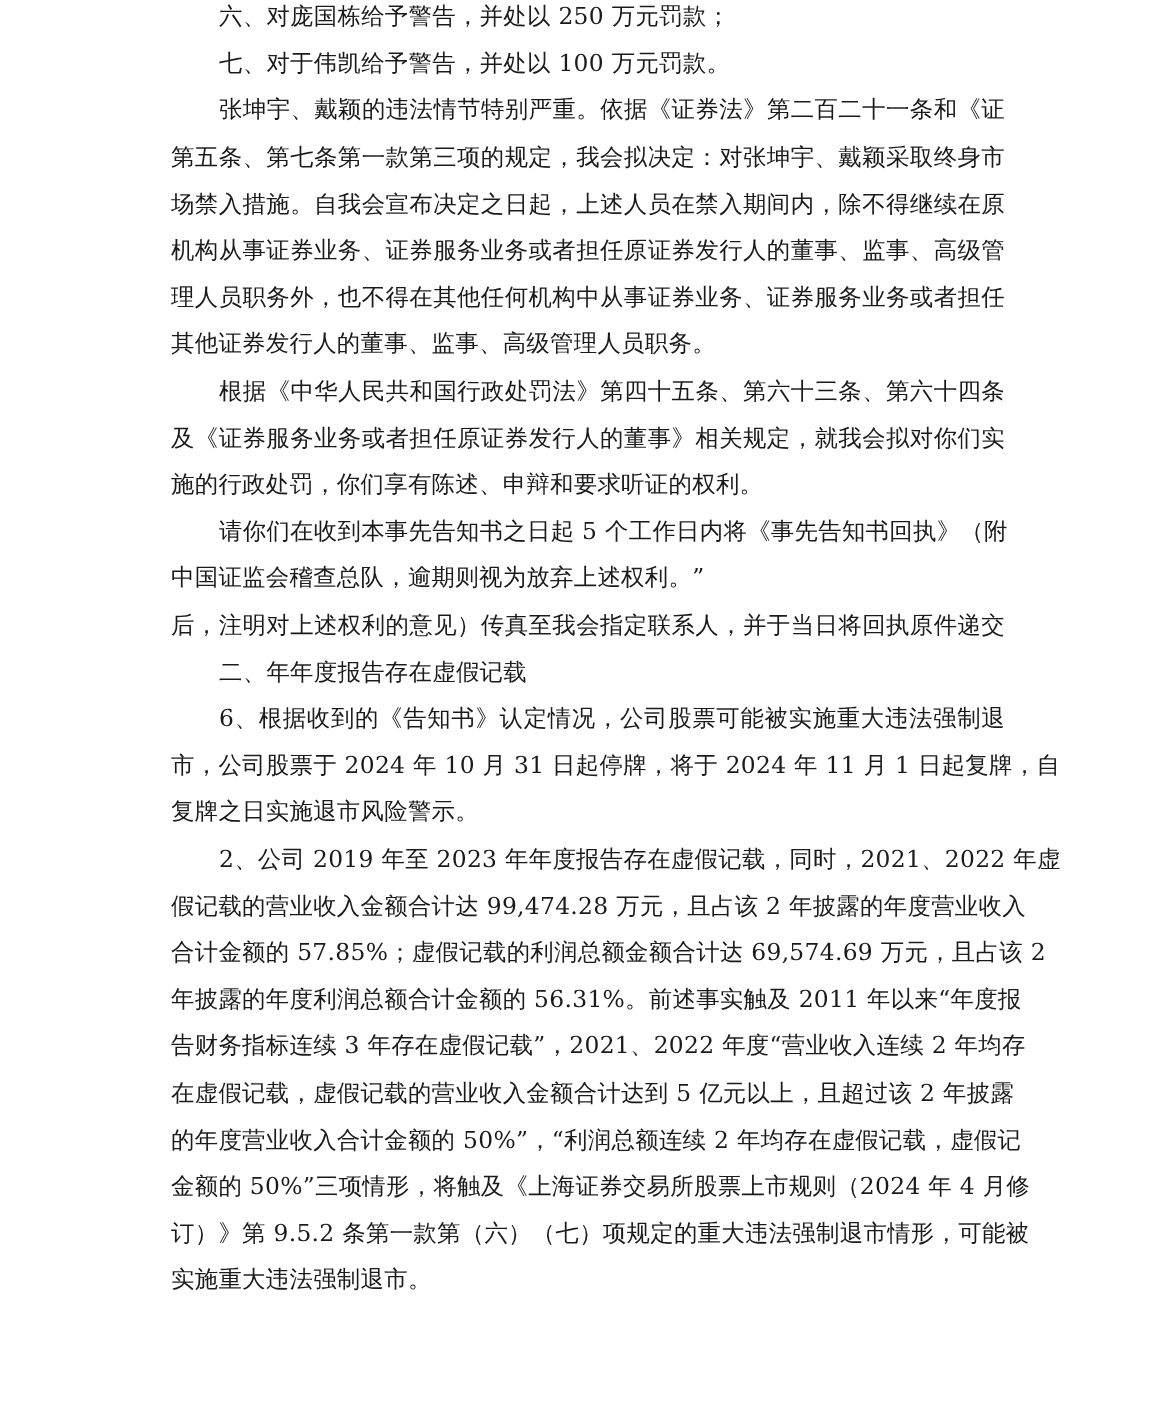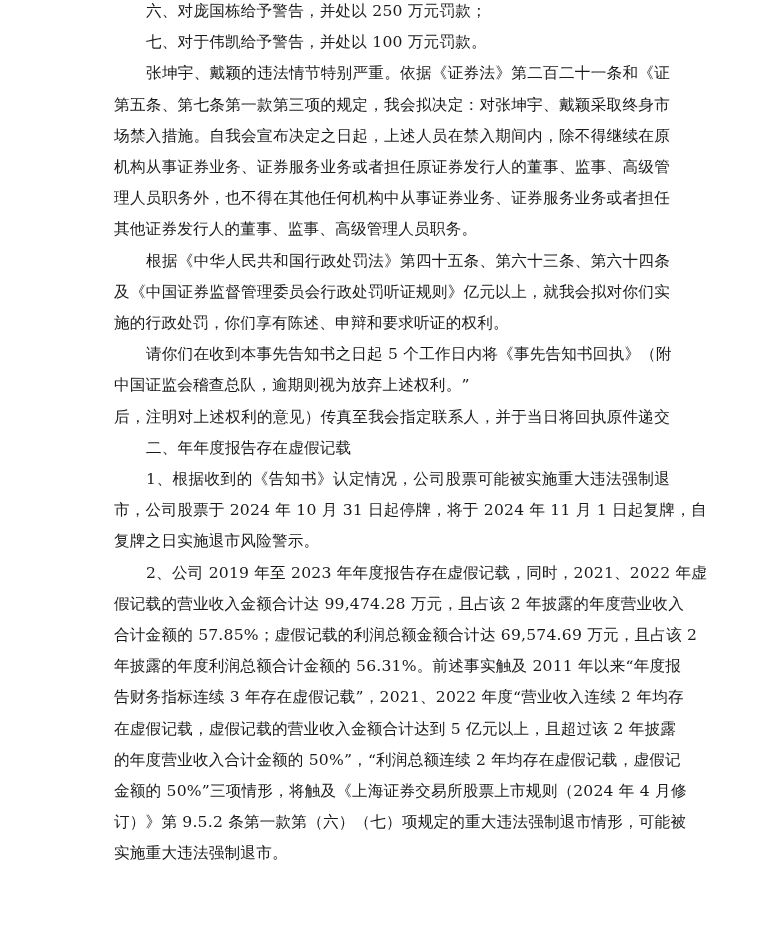--- a/index.html
+++ b/index.html
@@ -59,36 +59,36 @@
     <span class="line indent">张坤宇、戴颖的违法情节特别严重。依据《证券法》第二百二十一条和《证</span>
     <span class="line">第五条、第七条第一款第三项的规定，我会拟决定：对张坤宇、戴颖采取终身市</span>
     <span class="line">场禁入措施。自我会宣布决定之日起，上述人员在禁入期间内，除不得继续在原</span>
     <span class="line">机构从事证券业务、证券服务业务或者担任原证券发行人的董事、监事、高级管</span>
     <span class="line">理人员职务外，也不得在其他任何机构中从事证券业务、证券服务业务或者担任</span>
     <span class="line last">其他证券发行人的董事、监事、高级管理人员职务。</span>
   </p>
 
   <p class="para" style="text-indent:0">
     <span class="line indent">根据《中华人民共和国行政处罚法》第四十五条、第六十三条、第六十四条</span>
-    <span class="line">及《中国证券监督管理委员会行政处罚听证规则》亿元以上，就我会拟对你们实</span>
+    <span class="line">及《证券服务业务或者担任原证券发行人的董事》相关规定，就我会拟对你们实</span>
     <span class="line last">施的行政处罚，你们享有陈述、申辩和要求听证的权利。</span>
   </p>
 
   <p class="para" style="text-indent:0">
     <span class="line indent">请你们在收到本事先告知书之日起 5 个工作日内将《事先告知书回执》（附</span>
     <span class="line last">中国证监会稽查总队，逾期则视为放弃上述权利。”</span>
     <span class="line">后，注明对上述权利的意见）传真至我会指定联系人，并于当日将回执原件递交</span>
   </p>
 
   <p class="para" style="text-indent:0">
     <span class="line last indent">二、年年度报告存在虚假记载</span>
   </p>
 
   <p class="para" style="text-indent:0">
-    <span class="line indent">1、根据收到的《告知书》认定情况，公司股票可能被实施重大违法强制退</span>
+    <span class="line indent">6、根据收到的《告知书》认定情况，公司股票可能被实施重大违法强制退</span>
     <span class="line">市，公司股票于 2024 年 10 月 31 日起停牌，将于 2024 年 11 月 1 日起复牌，自</span>
     <span class="line last">复牌之日实施退市风险警示。</span>
   </p>
 
   <p class="para" style="text-indent:0">
     <span class="line indent">2、公司 2019 年至 2023 年年度报告存在虚假记载，同时，2021、2022 年虚</span>
     <span class="line">假记载的营业收入金额合计达 99,474.28 万元，且占该 2 年披露的年度营业收入</span>
     <span class="line">合计金额的 57.85%；虚假记载的利润总额金额合计达 69,574.69 万元，且占该 2</span>
     <span class="line">年披露的年度利润总额合计金额的 56.31%。前述事实触及 2011 年以来“年度报</span>
     <span class="line">告财务指标连续 3 年存在虚假记载”，2021、2022 年度“营业收入连续 2 年均存</span>

